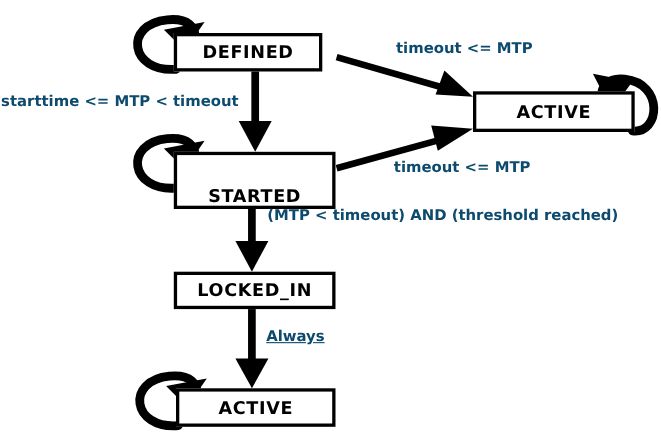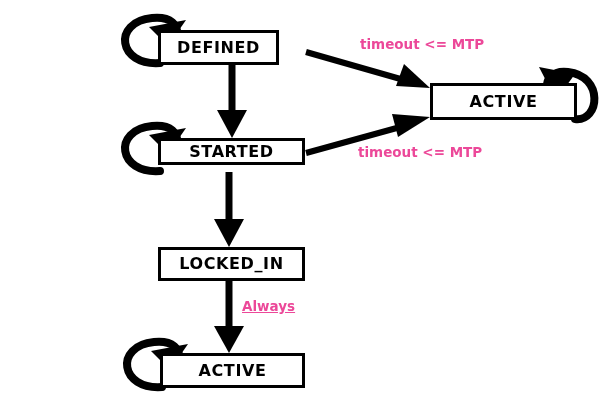--- a/index.html
+++ b/index.html
@@ -6,24 +6,24 @@
   html,body{margin:0;padding:0;background:#ffffff;}
   body{width:601px;height:406px;overflow:hidden;
        font-family:"DejaVu Sans","Liberation Sans",sans-serif;}
   #stage{position:relative;width:601px;height:406px;background:#fff;}
   svg.layer{position:absolute;left:0;top:0;width:601px;height:406px;}
   .node{position:absolute;background:#ffffff;border:3px solid #000000;
         box-sizing:border-box;display:flex;align-items:center;
         justify-content:center;}
   .node span{font-weight:bold;font-size:16px;color:#000;letter-spacing:.6px;
              white-space:nowrap;line-height:1;}
-  .edge-label{position:absolute;font-weight:bold;font-size:13.5px;color:#ec4899;
+  .edge-label{position:absolute;font-weight:bold;font-size:13.5px;color:#0c4a6e;
               white-space:nowrap;line-height:1;}
-  #n-defined{left:158px;top:30px;width:121px;height:35px;}
-  #n-started{left:158px;top:138px;width:147px;height:27px;}
+  #n-defined{left:158px;top:30px;width:135px;height:35px;}
+  #n-started{left:158px;top:138px;width:147px;height:52px;align-items:flex-end;}
   #n-failed{left:430px;top:83px;width:147px;height:37px;}
   #n-locked{left:158px;top:247px;width:147px;height:34px;}
   #n-active{left:160px;top:353px;width:145px;height:35px;}
   #lb-start{left:1px;top:86px;}
   #lb-def-fail{left:360px;top:38px;}
   #lb-start-fail{left:358px;top:146px;}
   #lb-thresh{left:243px;top:190px;}
   #lb-always{left:242px;top:300px;text-decoration:underline;}
 </style>
 </head>
@@ -92,21 +92,23 @@
   </div>
 
   <div class="node" id="n-active">
     <span>ACTIVE</span>
   </div>
 
   <div class="node" id="n-locked">
     <span>LOCKED_IN</span>
   </div>
 
+  <div class="edge-label" id="lb-start">starttime &lt;= MTP &lt; timeout</div>
 
   <div class="edge-label" id="lb-def-fail">timeout &lt;= MTP</div>
 
   <div class="edge-label" id="lb-start-fail">timeout &lt;= MTP</div>
 
+  <div class="edge-label" id="lb-thresh">(MTP &lt; timeout) AND (threshold reached)</div>
 
   <div class="edge-label" id="lb-always">Always</div>
 
 </div>
 
 </body></html>

